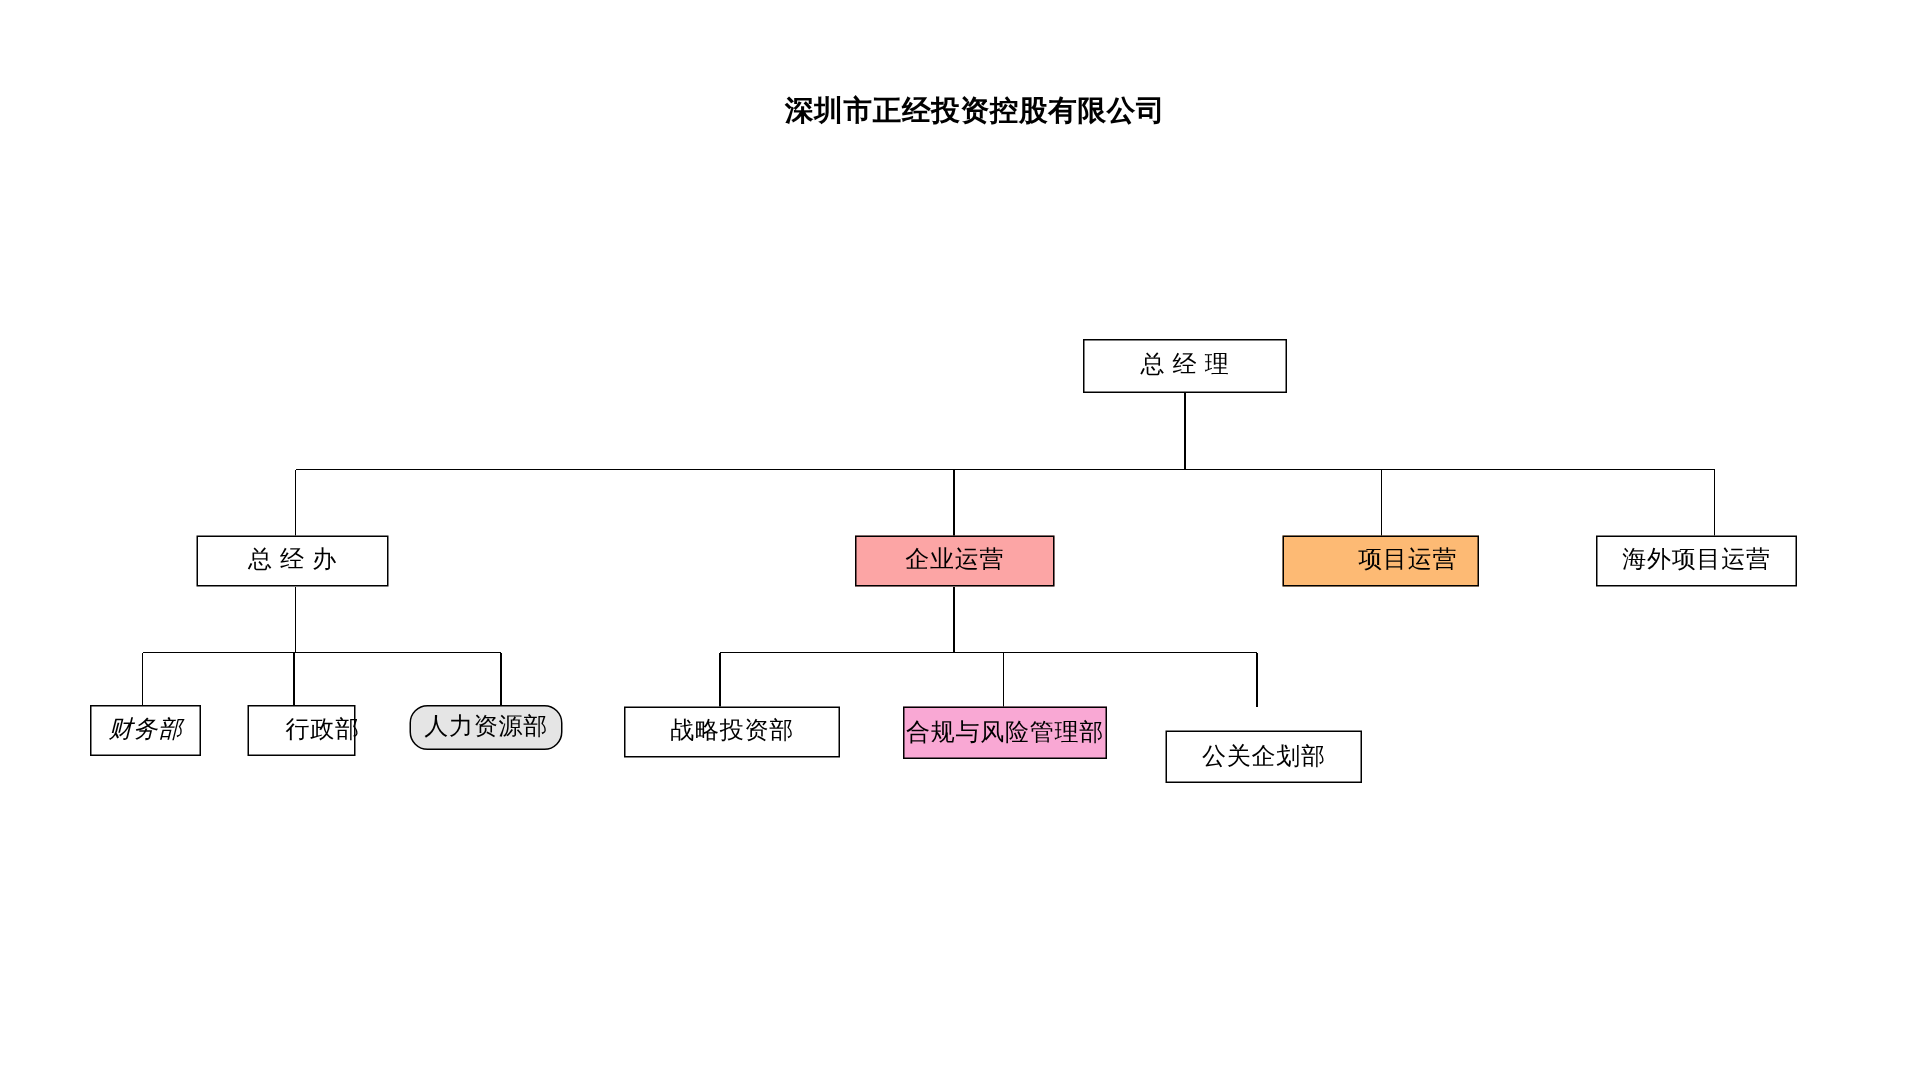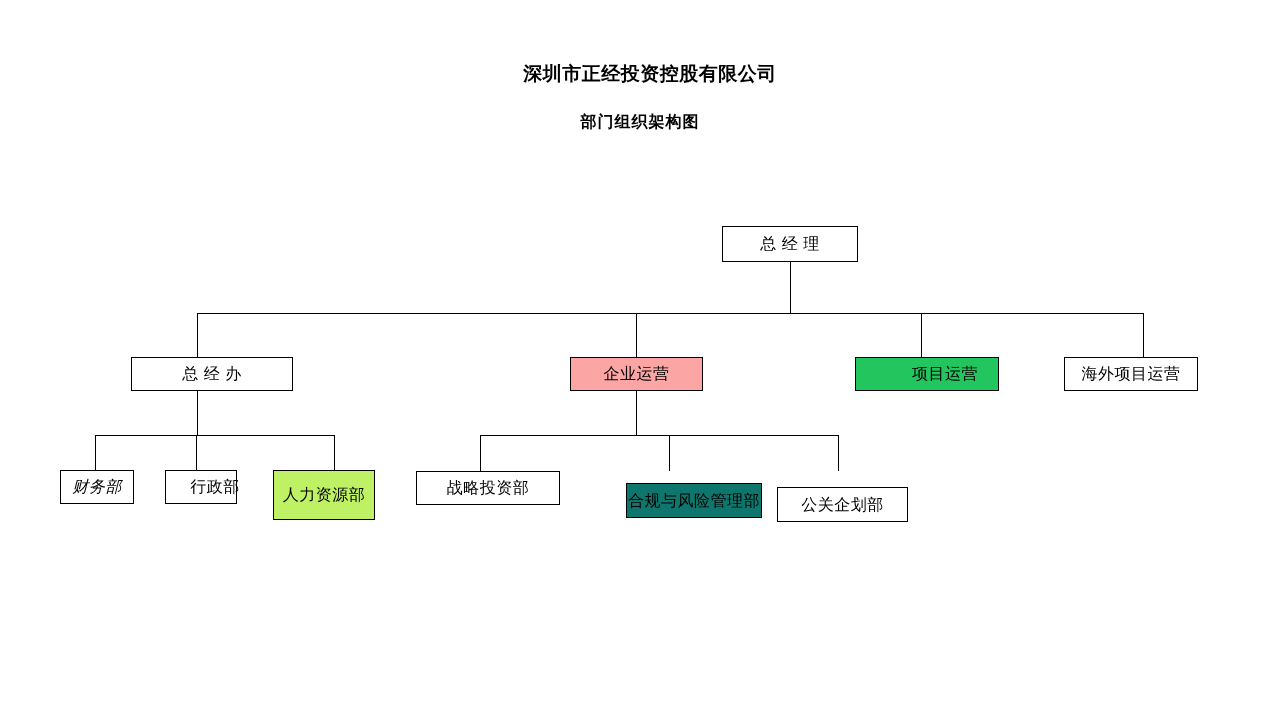--- a/index.html
+++ b/index.html
@@ -54,45 +54,44 @@
     line-height: 1;
     white-space: nowrap;
     letter-spacing: 0.5px;
   }
 </style>
 </head>
 <body>
 
 <div class="page">
   <div class="title">深圳市正经投资控股有限公司</div>
-  <div class="subtitle">部门组织架构图</div>
   <svg id="connector-layer" width="1280" height="720" viewBox="0 0 1280 720">
       <line x1="790" y1="262" x2="790" y2="313" stroke="#000000" stroke-width="1"></line>
       <line x1="197" y1="313" x2="1143" y2="313" stroke="#000000" stroke-width="1"></line>
       <line x1="197" y1="313" x2="197" y2="357" stroke="#000000" stroke-width="1"></line>
       <line x1="636" y1="313" x2="636" y2="357" stroke="#000000" stroke-width="1"></line>
       <line x1="921" y1="313" x2="921" y2="357" stroke="#000000" stroke-width="1"></line>
       <line x1="1143" y1="313" x2="1143" y2="357" stroke="#000000" stroke-width="1"></line>
       <line x1="197" y1="391" x2="197" y2="435" stroke="#000000" stroke-width="1"></line>
       <line x1="95" y1="435" x2="334" y2="435" stroke="#000000" stroke-width="1"></line>
       <line x1="95" y1="435" x2="95" y2="470" stroke="#000000" stroke-width="1"></line>
       <line x1="196" y1="435" x2="196" y2="470" stroke="#000000" stroke-width="1"></line>
       <line x1="334" y1="435" x2="334" y2="470" stroke="#000000" stroke-width="1"></line>
       <line x1="636" y1="391" x2="636" y2="435" stroke="#000000" stroke-width="1"></line>
       <line x1="480" y1="435" x2="838" y2="435" stroke="#000000" stroke-width="1"></line>
       <line x1="480" y1="435" x2="480" y2="471" stroke="#000000" stroke-width="1"></line>
       <line x1="669" y1="435" x2="669" y2="471" stroke="#000000" stroke-width="1"></line>
       <line x1="838" y1="435" x2="838" y2="471" stroke="#000000" stroke-width="1"></line>
     </svg>
   <div id="nodes-layer">
       <div class="org-node" style="left: 722px; top: 226px; width: 136px; height: 36px; border-color: rgb(0, 0, 0); background: rgb(255, 255, 255);">总 经 理</div>
-      <div class="org-node" style="left: 131px; top: 357px; width: 162px; height: 34px; border-color: rgb(0, 0, 0); background: rgb(255, 255, 255);">总 经 办</div>
+      <div class="org-node" style="left: 131px; top: 357px; width: 128px; height: 34px; border-color: rgb(0, 0, 0); background: rgb(255, 255, 255);">总 经 办</div>
       <div class="org-node" style="left: 570px; top: 357px; width: 133px; height: 34px; border-color: rgb(0, 0, 0); background: #fca5a5;">企业运营</div>
-      <div class="org-node" style="left: 855px; top: 357px; width: 144px; height: 34px; border-color: rgb(0, 0, 0); background: #22c55e; padding-left: 36px;">项目运营</div>
+      <div class="org-node" style="left: 855px; top: 357px; width: 131px; height: 34px; border-color: rgb(0, 0, 0); background: #fdba74; padding-left: 36px;">项目运营</div>
       <div class="org-node" style="left: 1064px; top: 357px; width: 134px; height: 34px; border-color: rgb(0, 0, 0); background: rgb(255, 255, 255);">海外项目运营</div>
       <div class="org-node" style="left: 60px; top: 470px; width: 74px; height: 34px; border-color: rgb(0, 0, 0); background: rgb(255, 255, 255); font-style: italic;">财务部</div>
       <div class="org-node" style="left: 165px; top: 470px; width: 72px; height: 34px; border-color: rgb(0, 0, 0); background: rgb(255, 255, 255); padding-left: 28px;">行政部</div>
-      <div class="org-node" style="left: 273px; top: 470px; width: 102px; height: 50px; border-color: rgb(0, 0, 0); background: #bef264;">人力资源部</div>
+      <div class="org-node" style="left: 273px; top: 470px; width: 102px; height: 30px; border-color: rgb(0, 0, 0); background: #e5e5e5; border-radius: 12px;">人力资源部</div>
       <div class="org-node" style="left: 416px; top: 471px; width: 144px; height: 34px; border-color: rgb(0, 0, 0); background: rgb(255, 255, 255);">战略投资部</div>
-      <div class="org-node" style="left: 602px; top: 483px; width: 136px; height: 35px; border-color: rgb(0, 0, 0); background: #0f766e; margin-left: 24px;">合规与风险管理部</div>
+      <div class="org-node" style="left: 602px; top: 471px; width: 136px; height: 35px; border-color: rgb(0, 0, 0); background: #f9a8d4;">合规与风险管理部</div>
       <div class="org-node" style="left: 777px; top: 471px; width: 131px; height: 35px; border-color: rgb(0, 0, 0); background: rgb(255, 255, 255); margin-top: 16px;">公关企划部</div>
     </div>
 </div>
 
 </body></html>

